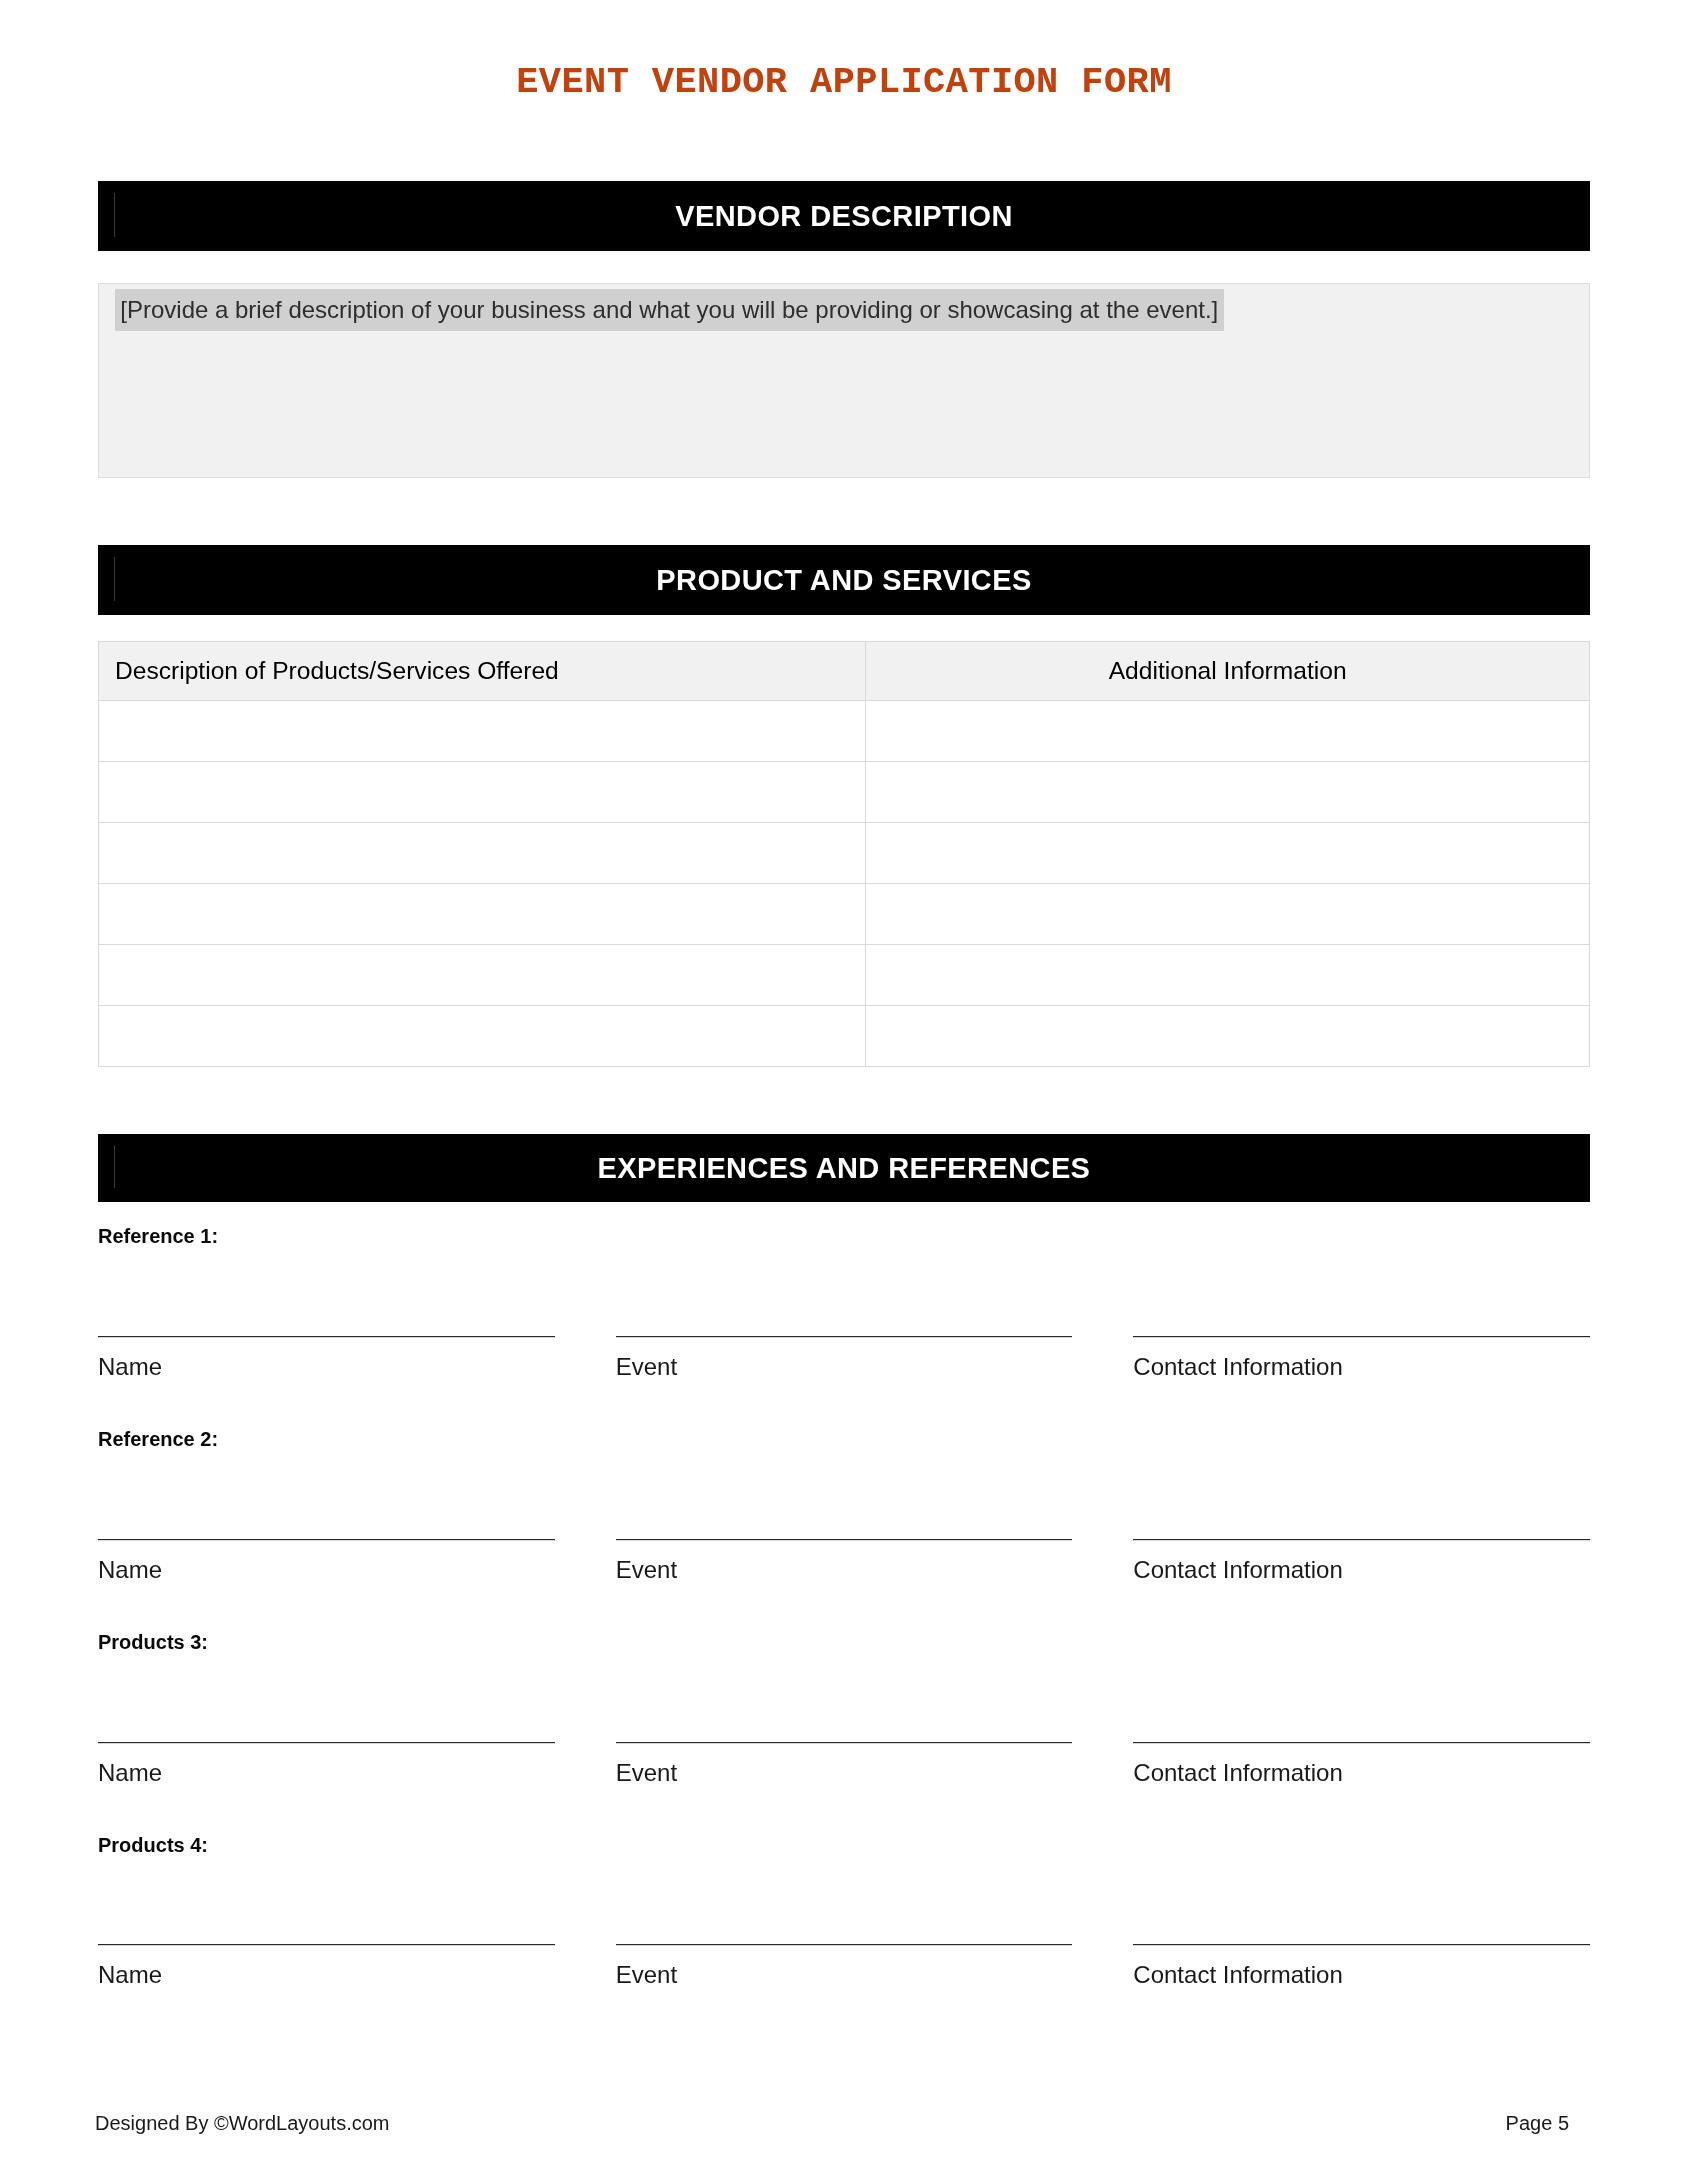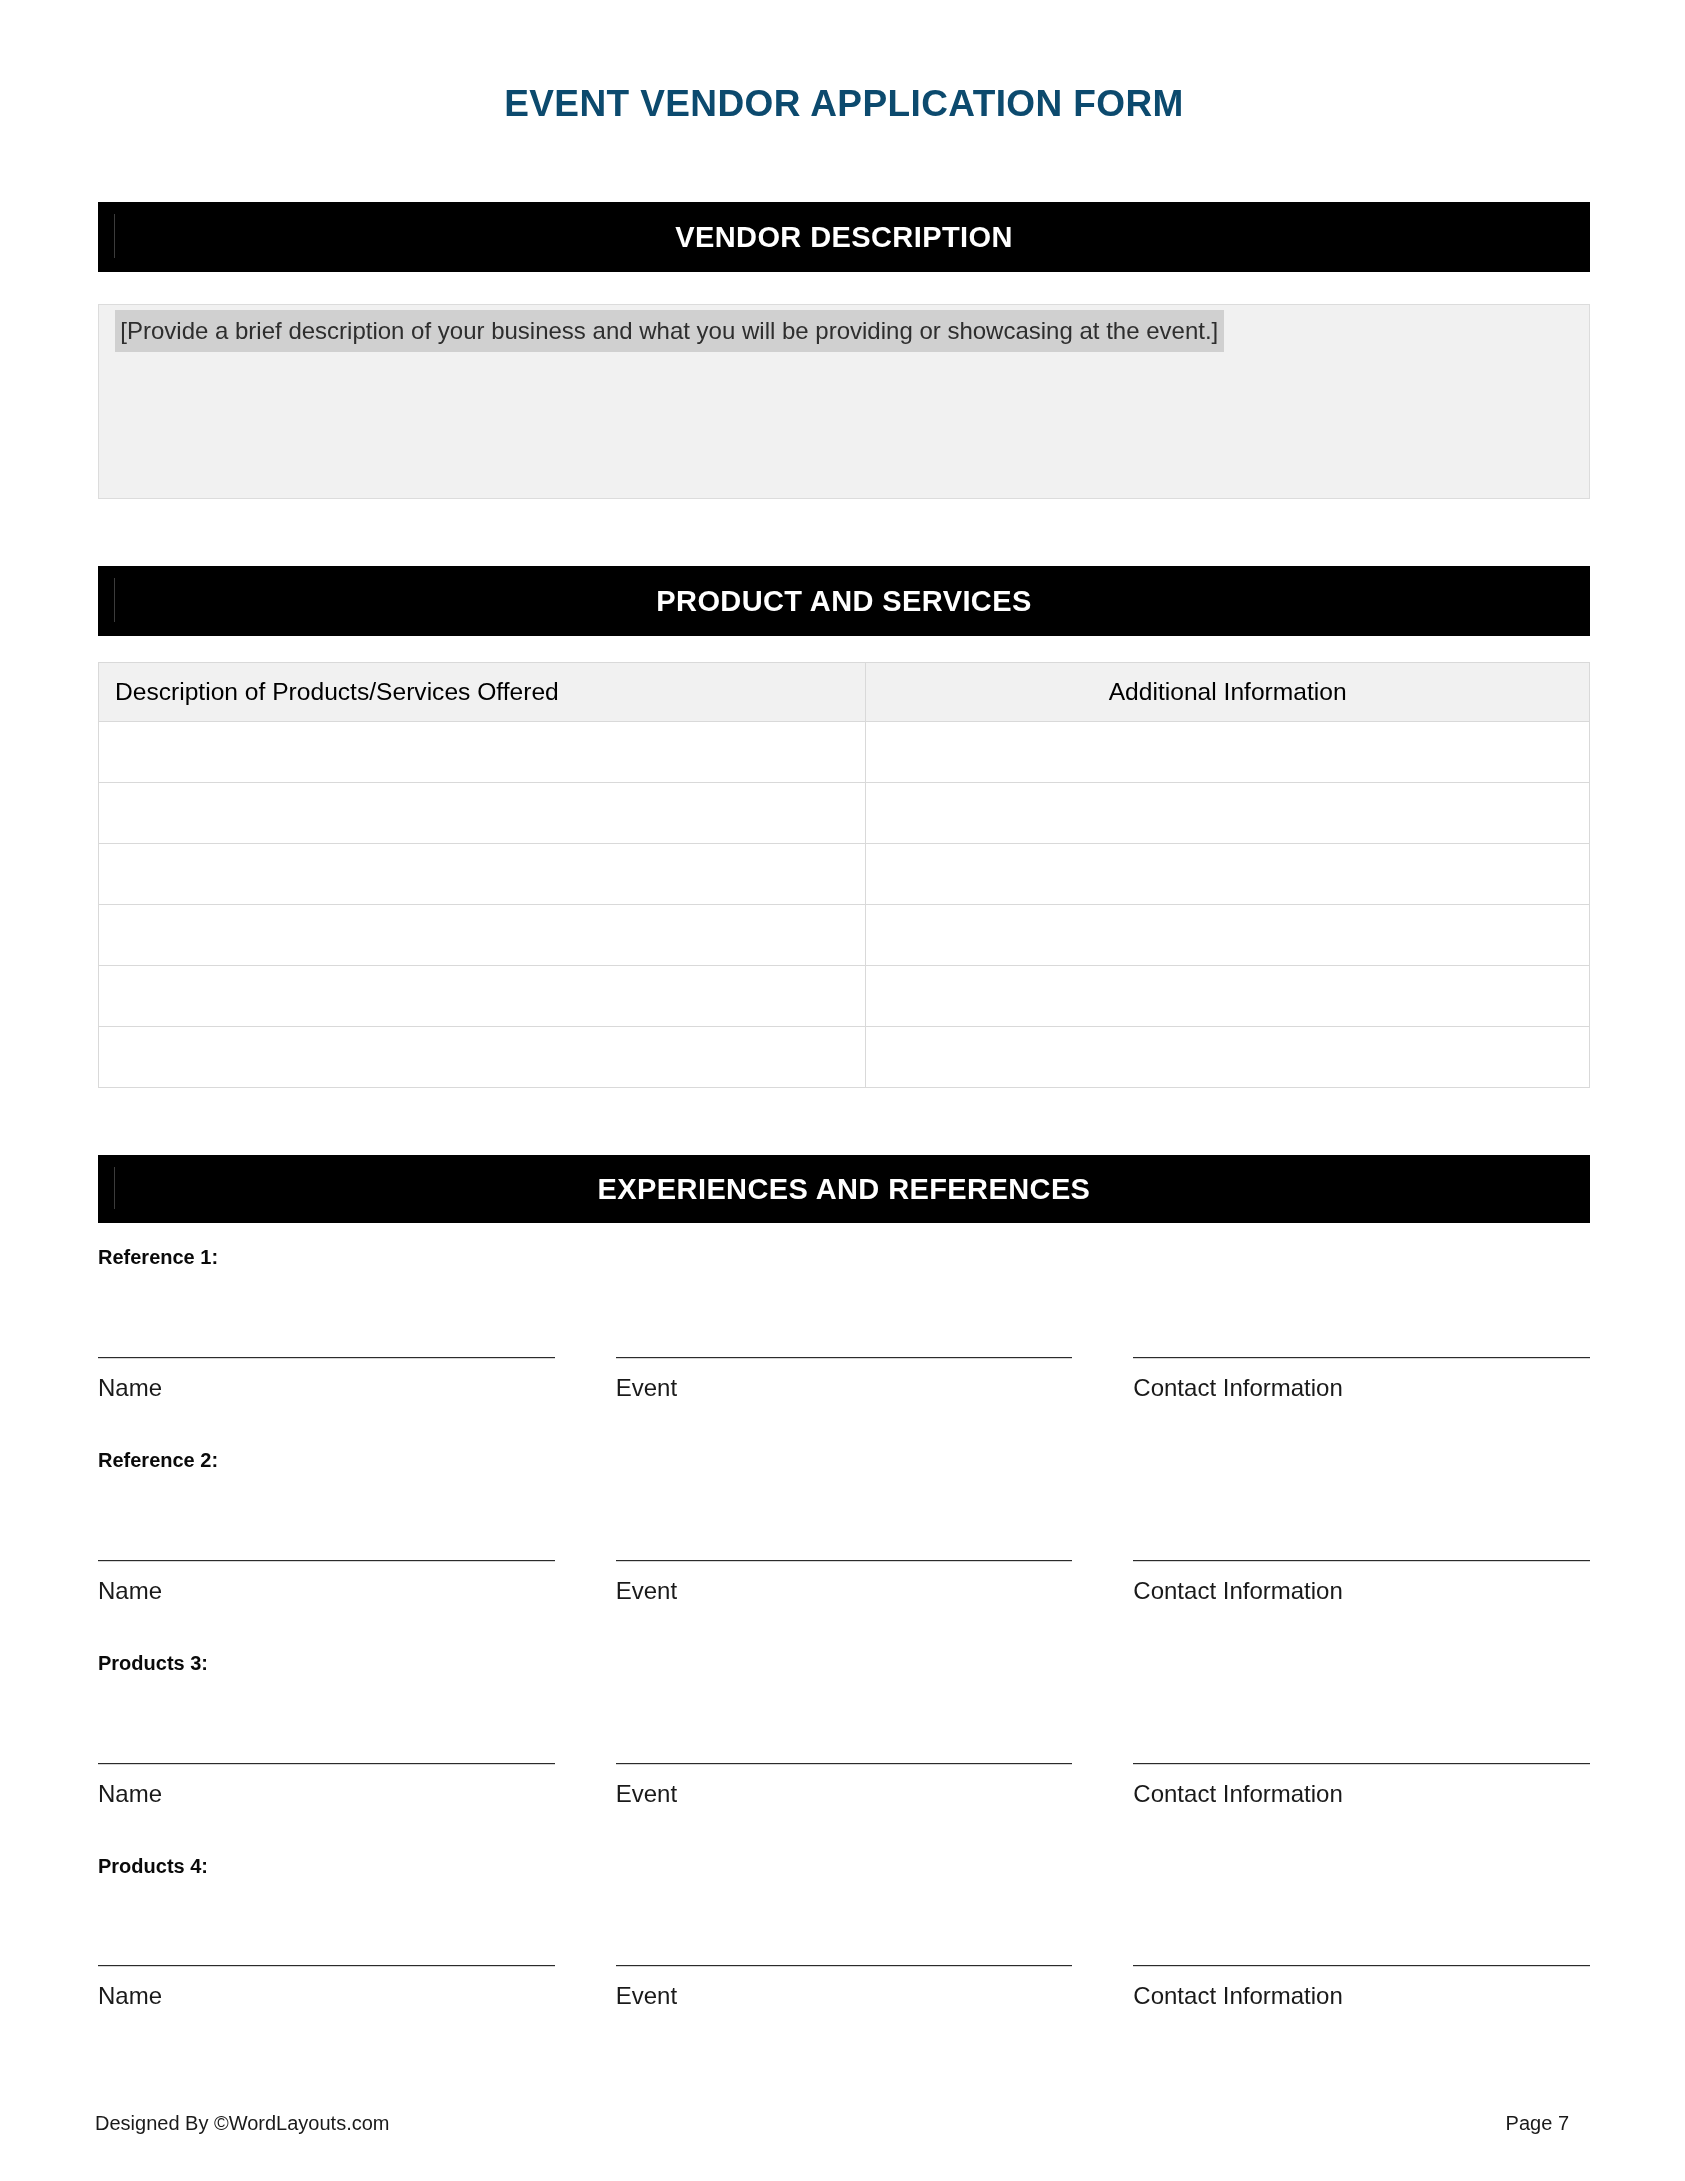--- a/index.html
+++ b/index.html
@@ -7,26 +7,27 @@
   body {
     width:1685px; height:2181px;
     position:relative;
     font-family:"Liberation Sans", sans-serif;
     color:#000;
     overflow:hidden;
   }
   .content { margin:0 95px 0 98px; }
 
   .page-title {
-    padding-top:84px;
+    padding-top:63px;
     font-size:37px; line-height:39px;
     font-weight:bold;
     text-align:center;
     letter-spacing:0.4px;
-    color:#0c4a6e;
+    color:#c2410c;
+    font-family:Liberation Mono, monospace;
   }
 
   .banner {
     position:relative;
     margin-top:79px;
     height:70px; line-height:70px;
     background:#000000;
     color:#ffffff;
     font-size:29px; font-weight:bold;
     text-align:center;
@@ -192,15 +193,15 @@
         <div class="ref-caption">Event</div>
         <div class="ref-caption">Contact Information</div>
       </div>
     </div>
 
   </div>
 </div>
 
 <div class="footer">
   <span>Designed By ©WordLayouts.com</span>
-  <span>Page 7</span>
+  <span>Page 5</span>
 </div>
 
 
 </body></html>

